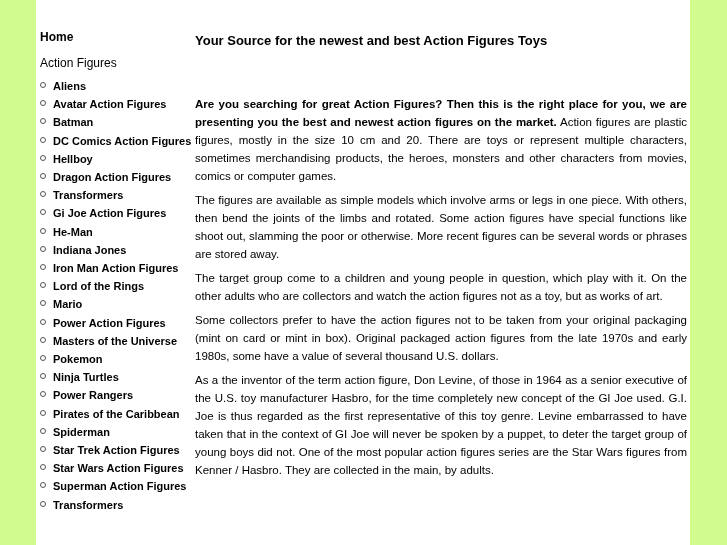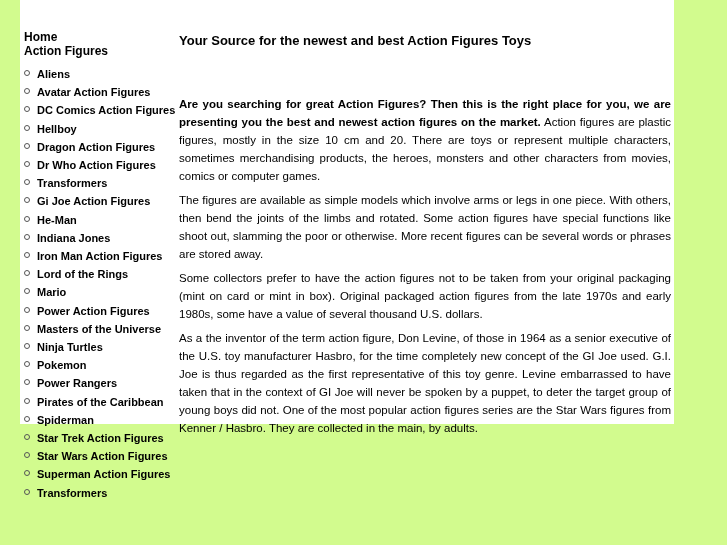--- a/index.html
+++ b/index.html
@@ -14,45 +14,45 @@
     overflow: hidden;
   }
   body {
     background: var(--bg);
     font-family: "Liberation Sans", sans-serif;
     color: var(--text);
     position: relative;
   }
   .content {
     position: absolute;
-    left: 20px;
+    left: 36px;
     top: 0;
     width: 654px;
-    height: 424px;
+    height: 545px;
     background: var(--surface);
   }
   
   .sidebar {
     position: absolute;
     left: 4px;
     top: 0;
     width: 158px;
     padding-top: 30px;
   }
   .sidebar .home {
     font-size: 12px;
     font-weight: bold;
     line-height: 14px;
     cursor: pointer;
   }
   .sidebar .section-title {
     font-size: 12px;
-    font-weight: bold;
+    font-weight: normal;
     line-height: 14px;
-    margin-top: 0;
+    margin-top: 12px;
   }
   .sidebar ul {
     list-style: none;
     margin-top: 7px;
   }
   .sidebar li {
     font-size: 11px;
     font-weight: bold;
     line-height: 18.2px;
     white-space: nowrap;
@@ -93,48 +93,49 @@
 <body>
 
 <div class="content">
 
   <div class="sidebar">
     <div class="home">Home</div>
     <div class="section-title">Action Figures</div>
     <ul>
         <li>Aliens</li>
         <li>Avatar Action Figures</li>
+        <li>Batman</li>
         <li>DC Comics Action Figures</li>
         <li>Hellboy</li>
         <li>Dragon Action Figures</li>
-        <li>Dr Who Action Figures</li>
         <li>Transformers</li>
         <li>Gi Joe Action Figures</li>
         <li>He-Man</li>
         <li>Indiana Jones</li>
         <li>Iron Man Action Figures</li>
         <li>Lord of the Rings</li>
         <li>Mario</li>
         <li>Power Action Figures</li>
         <li>Masters of the Universe</li>
+        <li>Pokemon</li>
         <li>Ninja Turtles</li>
-        <li>Pokemon</li>
         <li>Power Rangers</li>
         <li>Pirates of the Caribbean</li>
         <li>Spiderman</li>
         <li>Star Trek Action Figures</li>
         <li>Star Wars Action Figures</li>
         <li>Superman Action Figures</li>
         <li>Transformers</li>
       </ul>
   </div>
 
   <div class="main">
     <h1>Your Source for the newest and best Action Figures Toys</h1>
     <div>
         <p><b>Are you searching for great Action Figures? Then this is the right place for you, we are presenting you the best and newest action figures on the market.</b> Action figures are plastic figures, mostly in the size 10 cm and 20. There are toys or represent multiple characters, sometimes merchandising products, the heroes, monsters and other characters from movies, comics or computer games.</p>
         <p>The figures are available as simple models which involve arms or legs in one piece. With others, then bend the joints of the limbs and rotated. Some action figures have special functions like shoot out, slamming the poor or otherwise. More recent figures can be several words or phrases are stored away.</p>
+        <p>The target group come to a children and young people in question, which play with it. On the other adults who are collectors and watch the action figures not as a toy, but as works of art.</p>
         <p>Some collectors prefer to have the action figures not to be taken from your original packaging (mint on card or mint in box). Original packaged action figures from the late 1970s and early 1980s, some have a value of several thousand U.S. dollars.</p>
         <p>As a the inventor of the term action figure, Don Levine, of those in 1964 as a senior executive of the U.S. toy manufacturer Hasbro, for the time completely new concept of the GI Joe used. G.I. Joe is thus regarded as the first representative of this toy genre. Levine embarrassed to have taken that in the context of GI Joe will never be spoken by a puppet, to deter the target group of  young boys did not. One of the most popular action figures series are the Star Wars figures from Kenner / Hasbro. They are collected in the main, by adults.</p>
       </div>
   </div>
 
 </div>
 
 </body></html>

